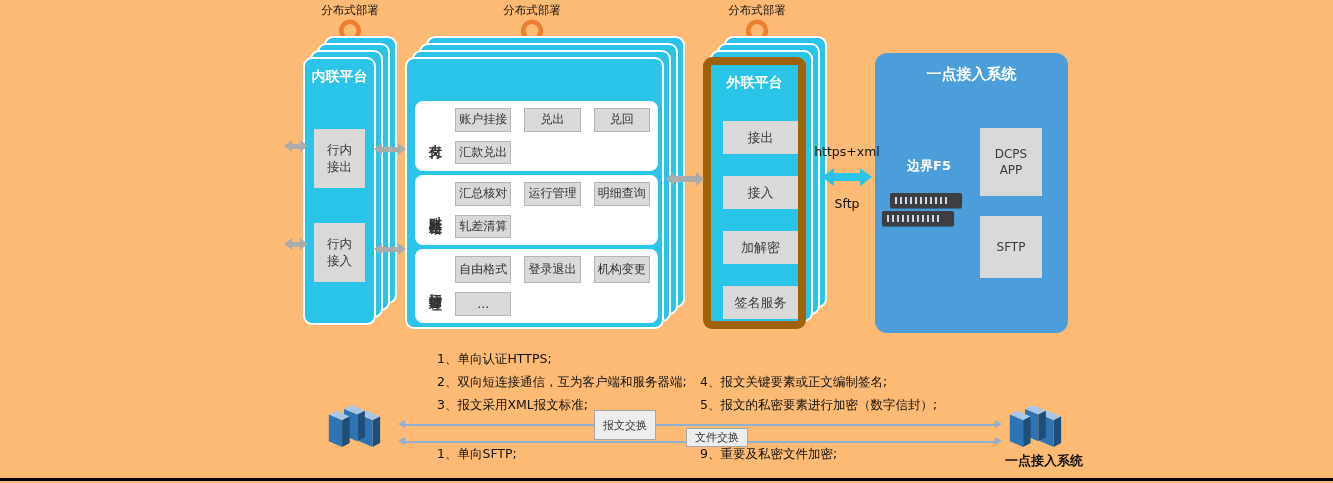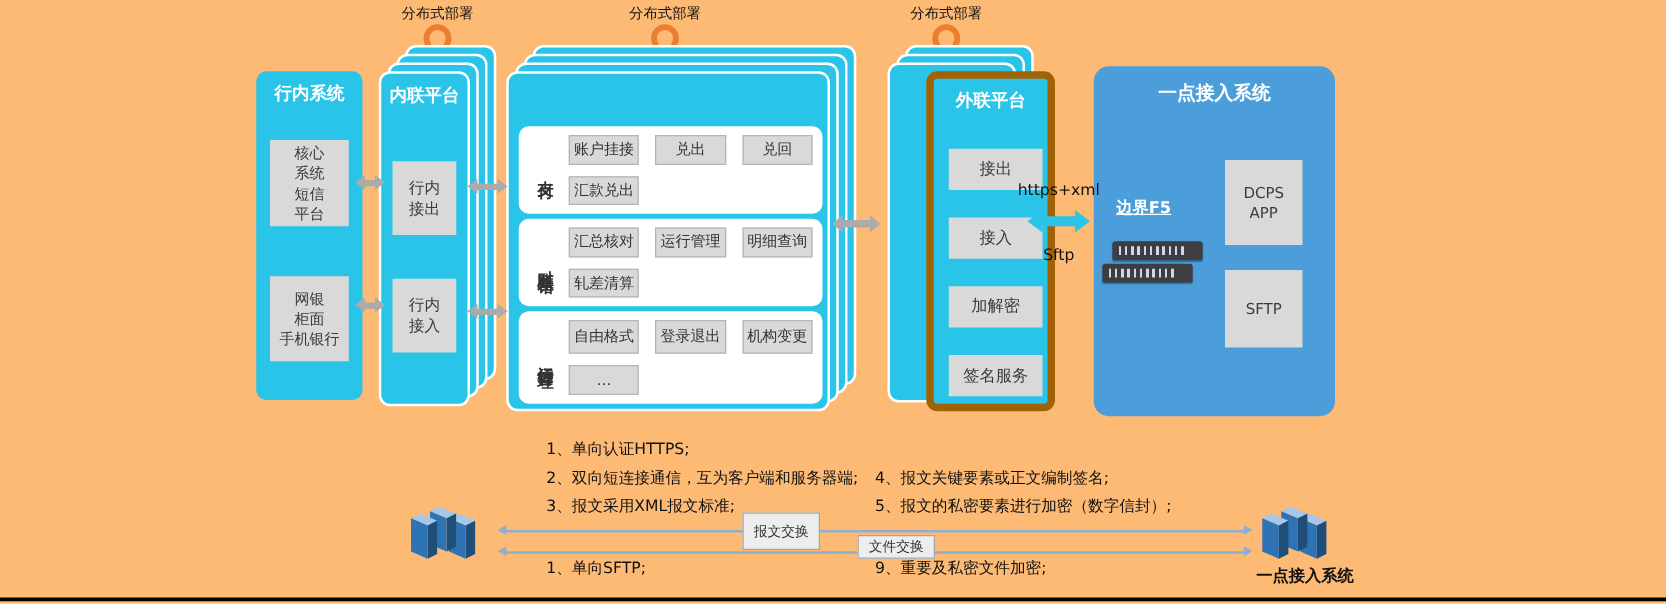--- a/index.html
+++ b/index.html
@@ -75,30 +75,20 @@
   <div class="layer" style="left:324px;top:36px;width:73px;height:268px;"></div>
   <div class="layer" style="left:317px;top:43px;width:73px;height:268px;"></div>
   <div class="layer" style="left:310px;top:50px;width:73px;height:268px;"></div>
   <div class="layer" style="left:426px;top:36px;width:259px;height:272px;"></div>
   <div class="layer" style="left:419px;top:43px;width:259px;height:272px;"></div>
   <div class="layer" style="left:412px;top:50px;width:259px;height:272px;"></div>
   <div class="layer" style="left:724px;top:36px;width:103px;height:272px;"></div>
   <div class="layer" style="left:717px;top:43px;width:103px;height:272px;"></div>
   <div class="layer" style="left:710px;top:50px;width:103px;height:272px;"></div>
 
-  <div class="panel" style="left:205px;top:57px;width:85px;height:263px;">
-    <div class="panel-title" style="top:9px;font-size:14px;">行内系统</div>
-    <div class="gbox" style="left:11px;top:55px;width:63px;height:69px;">核心
-系统
-短信
-平台</div>
-    <div class="gbox" style="left:11px;top:164px;width:63px;height:68px;">网银
-柜面
-手机银行</div>
-  </div>
 
   <div class="panel" style="left:303px;top:57px;width:73px;height:268px;border:2px solid #fff;border-radius:9px;">
     <div class="panel-title" style="top:9px;font-size:14px;">内联平台</div>
     <div class="gbox" style="left:9px;top:70px;width:51px;height:59px;font-size:12.5px;">行内
 接出</div>
     <div class="gbox" style="left:9px;top:164px;width:51px;height:59px;font-size:12.5px;">行内
 接入</div>
   </div>
 
   <div class="panel" style="left:405px;top:57px;width:259px;height:272px;border:2px solid #fff;border-radius:9px;">
@@ -124,31 +114,31 @@
       <div class="vlabel">运行管理</div>
       <div class="btn-grid">
         <div class="gbtn">自由格式</div>
         <div class="gbtn">登录退出</div>
         <div class="gbtn">机构变更</div>
         <div class="gbtn">…</div>
       </div>
     </div>
   </div>
 
-  <div class="panel" style="left:741px;top:57px;width:103px;height:272px;border:6px solid #a16207;border-radius:9px;">
+  <div class="panel" style="left:703px;top:57px;width:103px;height:272px;border:8px solid #a16207;border-radius:9px;">
     <div class="panel-title" style="top:9px;font-size:14px;">外联平台</div>
     <div class="gbox" style="left:12px;top:56px;width:75px;height:33px;font-size:13px;">接出</div>
     <div class="gbox" style="left:12px;top:111px;width:75px;height:33px;font-size:13px;">接入</div>
     <div class="gbox" style="left:12px;top:166px;width:75px;height:33px;font-size:13px;">加解密</div>
-    <div class="gbox" style="left:12px;top:221px;width:75px;height:33px;font-size:13px;font-family:Liberation Serif, serif;">签名服务</div>
+    <div class="gbox" style="left:12px;top:221px;width:75px;height:33px;font-size:13px;">签名服务</div>
   </div>
 
   <div class="panel" style="left:875px;top:53px;width:193px;height:280px;background:var(--blue,#4C9EDB);border-radius:12px;">
     <div class="panel-title" style="top:12px;font-size:15px;">一点接入系统</div>
-    <div class="f5-label" style="left:18px;top:104px;text-decoration:underline;">边界F5</div>
+    <div class="f5-label" style="left:32px;top:104px;">边界F5</div>
     <div class="switch-wrap" style="left:5px;top:140px;width:90px;height:36px;">
       <div class="switch-unit" style="left:10px;top:0;width:72px;"></div>
       <div class="switch-unit" style="left:2px;top:18px;width:72px;"></div>
     </div>
     <div class="gbox" style="left:105px;top:75px;width:62px;height:68px;">DCPS
 APP</div>
     <div class="gbox" style="left:105px;top:163px;width:62px;height:62px;">SFTP</div>
   </div>
 
   <div class="darrow" style="left:284px;top:140px;width:24px;height:13px;">

